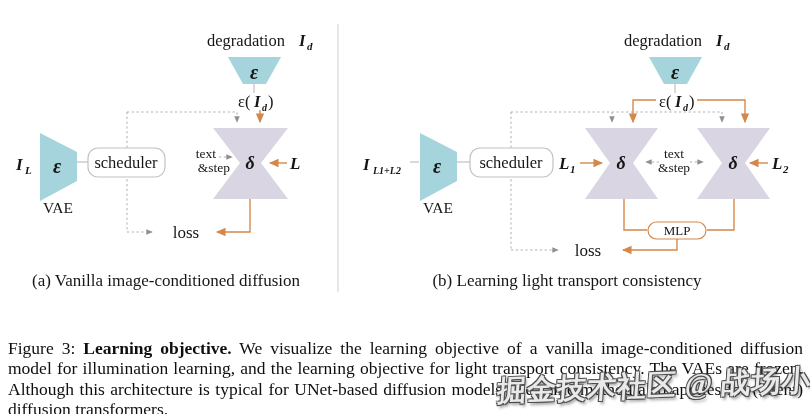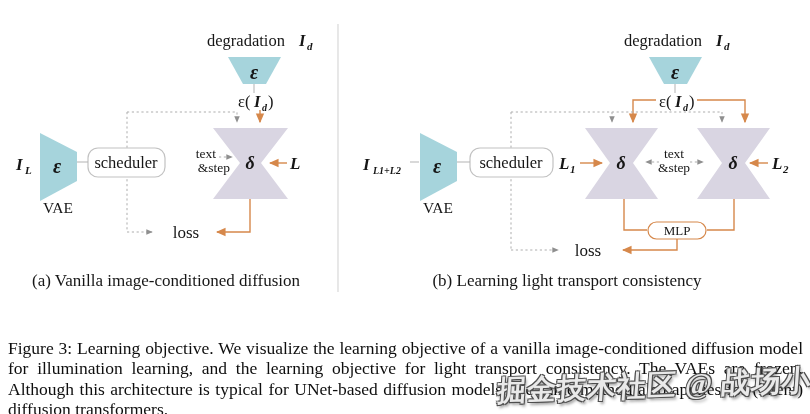--- a/index.html
+++ b/index.html
@@ -16,21 +16,21 @@
   .t17{font-size:17px;}
   .bi{font-style:italic;font-weight:bold;}
   .sub{font-size:11px;font-style:italic;font-weight:bold;}
   .sub10{font-size:10px;font-style:italic;font-weight:bold;}
   .eps{font-size:20px;font-style:italic;font-weight:bold;}
   .delta{font-size:18px;font-style:italic;font-weight:bold;}
   .fig-caption{
     position:absolute;left:8px;top:320px;width:795px;
     font-size:17.5px;line-height:20.5px;text-align:justify;color:#0e0e0e;
   }
-  .fig-caption .b{font-weight:normal;}
+  .fig-caption .b{font-weight:bold;}
   .watermark{
     position:absolute;left:497px;top:366px;width:320px;
     font-size:29px;font-weight:bold;letter-spacing:1px;white-space:nowrap;
     color:rgba(255,255,255,0.88);
     text-shadow:-1px -1px 0 #4e4e4e,1px -1px 0 #4e4e4e,-1px 1px 0 #4e4e4e,
                  1px 1px 0 #4e4e4e,2px 3px 3px rgba(40,40,40,0.45);
     transform:rotate(-2deg) skewX(-6deg);
   }
 </style>
 </head>

